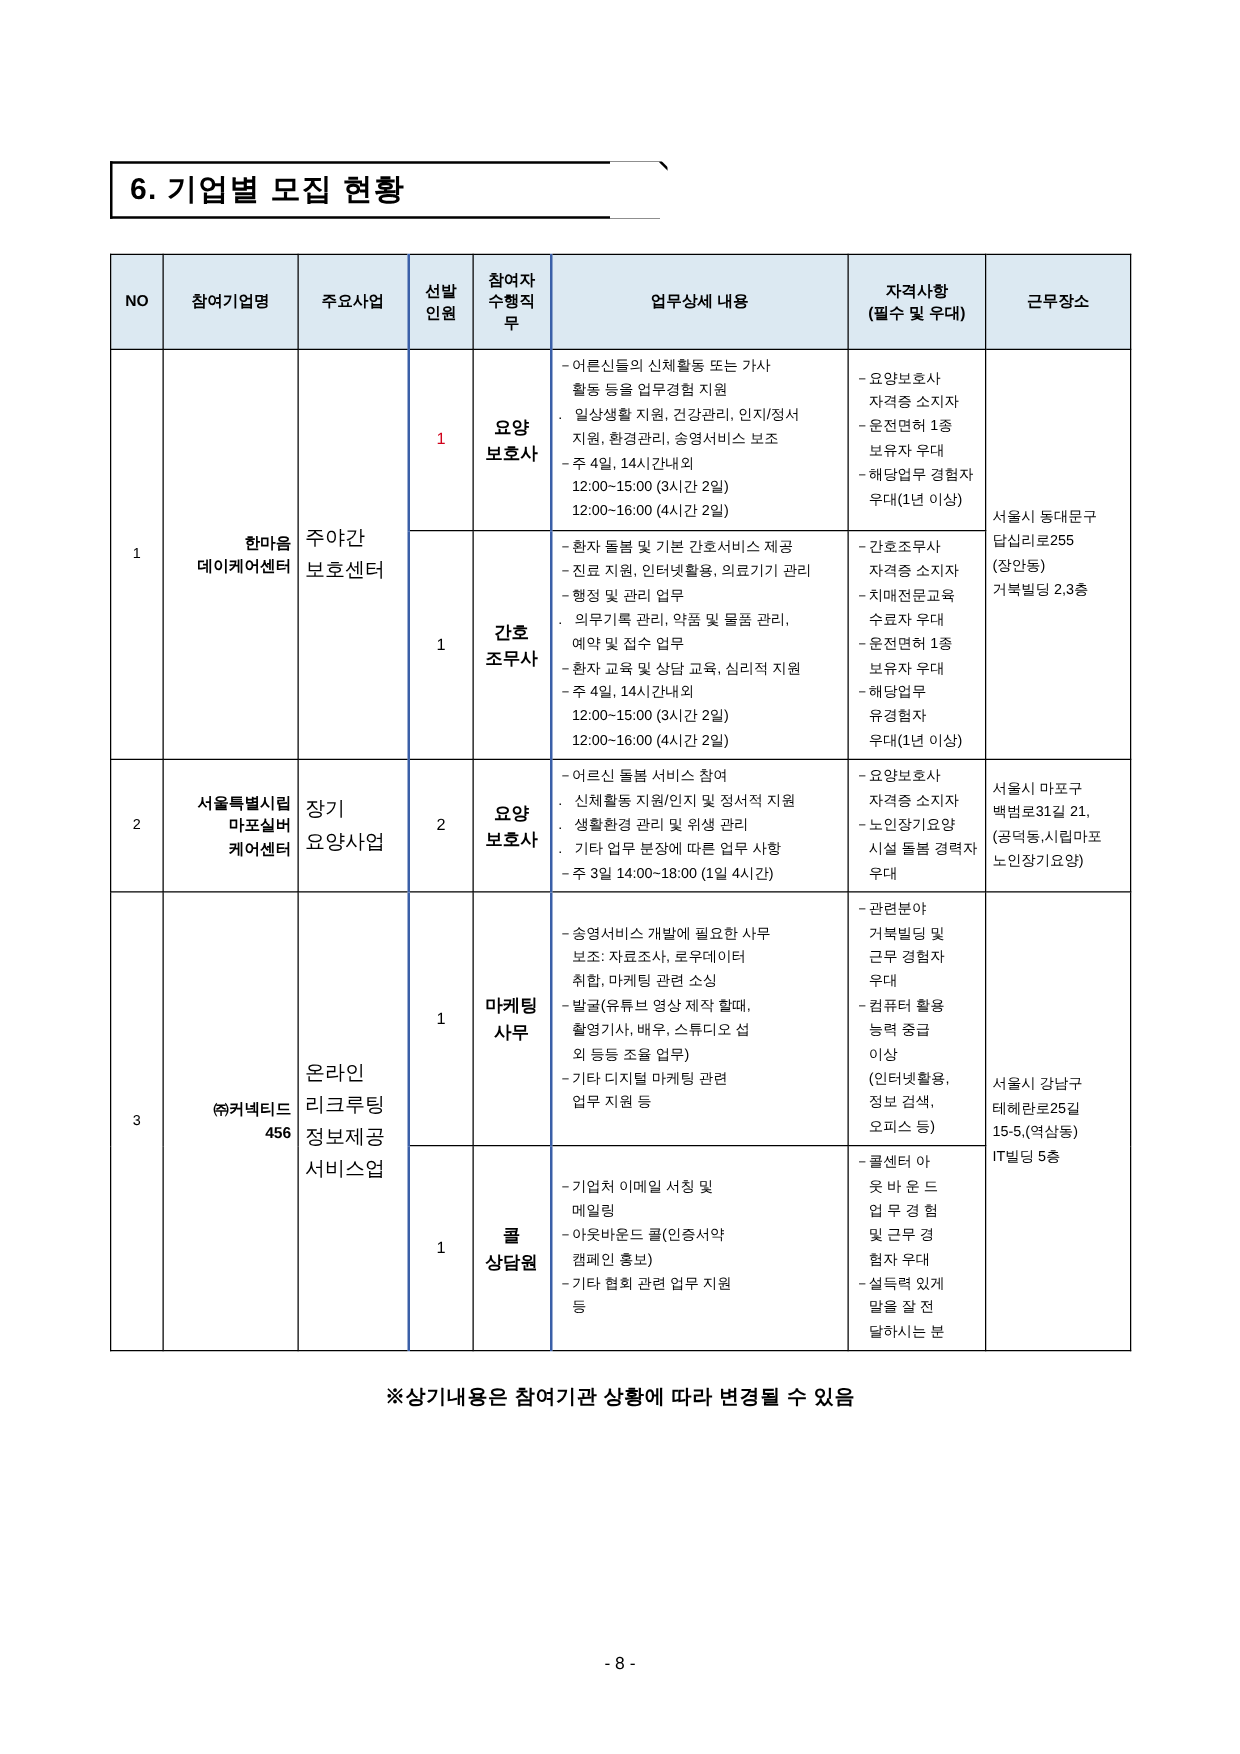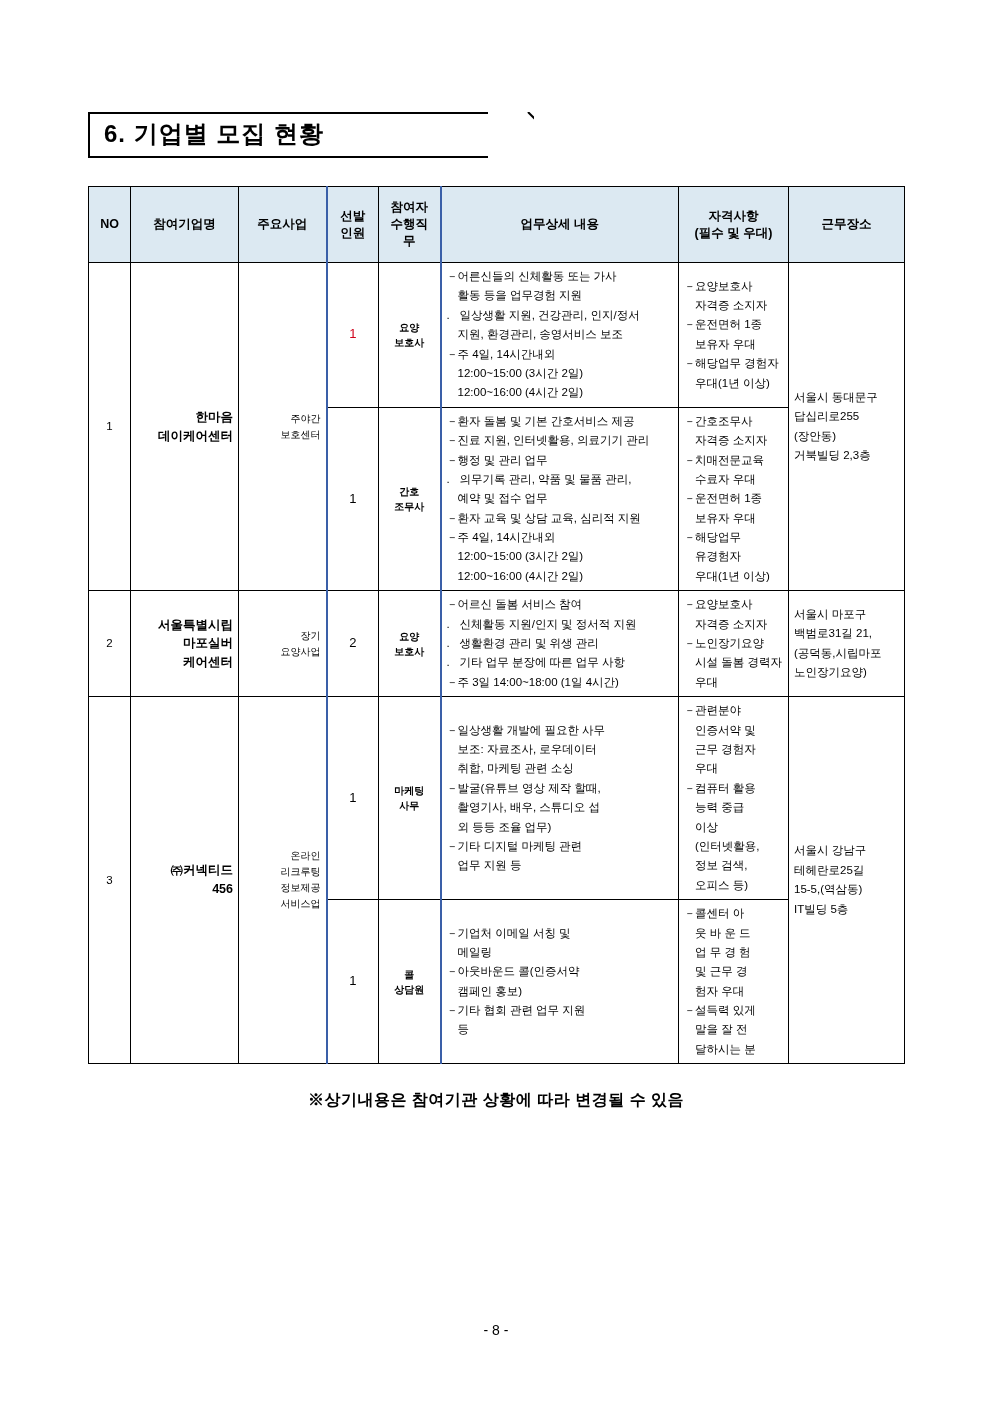--- a/index.html
+++ b/index.html
@@ -10,21 +10,21 @@
   body {
     width: 992px;
     height: 1403px;
     font-family: "Liberation Sans", sans-serif;
     color: #000000;
     position: relative;
     overflow: hidden;
   }
   .page {
     position: absolute;
-    left: 0; top: 0;
+    left: 0; top: 17px;
     width: 992px;
     height: 1217px;
     box-sizing: border-box;
     padding: 112px 88px 0 88px;
   }
 
   
   .title-wrap {
     position: relative;
     height: 56px;
@@ -90,30 +90,30 @@
   td.c-no, td.c-count, td.c-duty {
     text-align: center;
   }
   td.c-company {
     text-align: right;
     font-weight: bold;
     font-size: 12.5px;
     line-height: 1.5;
   }
   td.c-biz {
-    text-align: right;
-    font-size: 10px;
+    text-align: left;
+    font-size: 16px;
     line-height: 1.6;
   }
   td.c-count {
     font-size: 13px;
   }
   td.c-duty {
     font-weight: bold;
-    font-size: 10px;
+    font-size: 14px;
     line-height: 1.5;
   }
   td.c-desc, td.c-qual {
     font-size: 11.5px;
     line-height: 1.6;
     vertical-align: middle;
   }
   td.c-place {
     font-size: 11.5px;
     line-height: 1.7;
@@ -362,34 +362,34 @@
           </td>
           <td class="c-count col-sep-left" style="color: rgb(0, 0, 0);">1</td>
           <td class="c-duty col-sep-right">
             <div>
               <div>마케팅</div>
               <div>사무</div>
             </div>
           </td>
           <td class="c-desc">
             <ul class="lines">
-              <li><span class="mk">－</span><span>일상생활 개발에 필요한 사무</span></li>
+              <li><span class="mk">－</span><span>송영서비스 개발에 필요한 사무</span></li>
               <li class="cont"><span>보조: 자료조사, 로우데이터</span></li>
               <li class="cont"><span>취합, 마케팅 관련 소싱</span></li>
               <li><span class="mk">－</span><span>발굴(유튜브 영상 제작 할때,</span></li>
               <li class="cont"><span>촬영기사, 배우, 스튜디오 섭</span></li>
               <li class="cont"><span>외 등등 조율 업무)</span></li>
               <li><span class="mk">－</span><span>기타 디지털 마케팅 관련</span></li>
               <li class="cont"><span>업무 지원 등</span></li>
             </ul>
           </td>
           <td class="c-qual">
             <ul class="lines">
               <li><span class="mk">－</span><span>관련분야</span></li>
-              <li class="cont"><span>인증서약 및</span></li>
+              <li class="cont"><span>거북빌딩 및</span></li>
               <li class="cont"><span>근무 경험자</span></li>
               <li class="cont"><span>우대</span></li>
               <li><span class="mk">－</span><span>컴퓨터 활용</span></li>
               <li class="cont"><span>능력 중급</span></li>
               <li class="cont"><span>이상</span></li>
               <li class="cont"><span>(인터넷활용,</span></li>
               <li class="cont"><span>정보 검색,</span></li>
               <li class="cont"><span>오피스 등)</span></li>
             </ul>
           </td>

